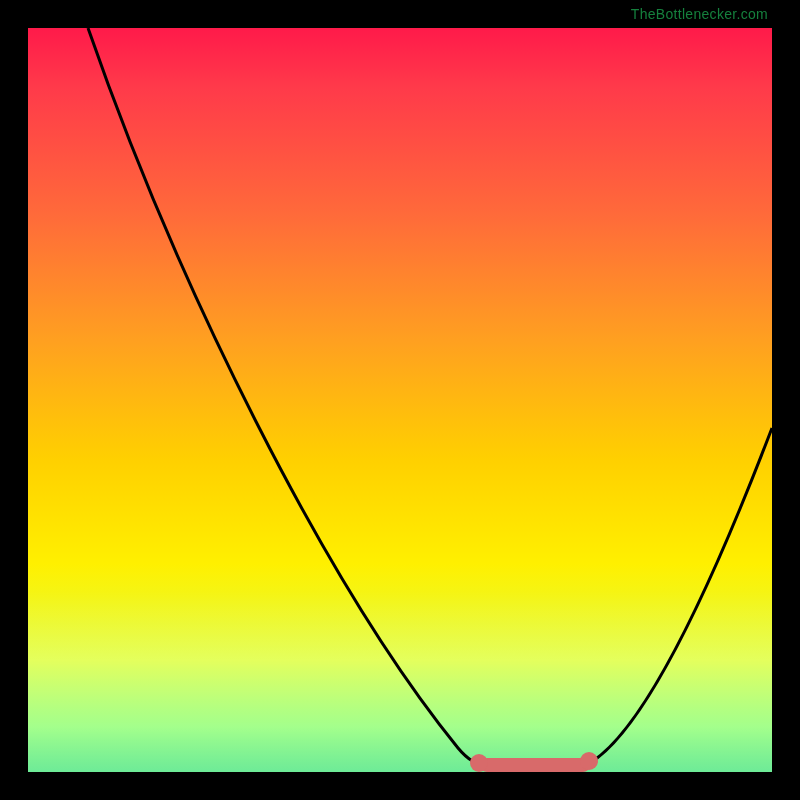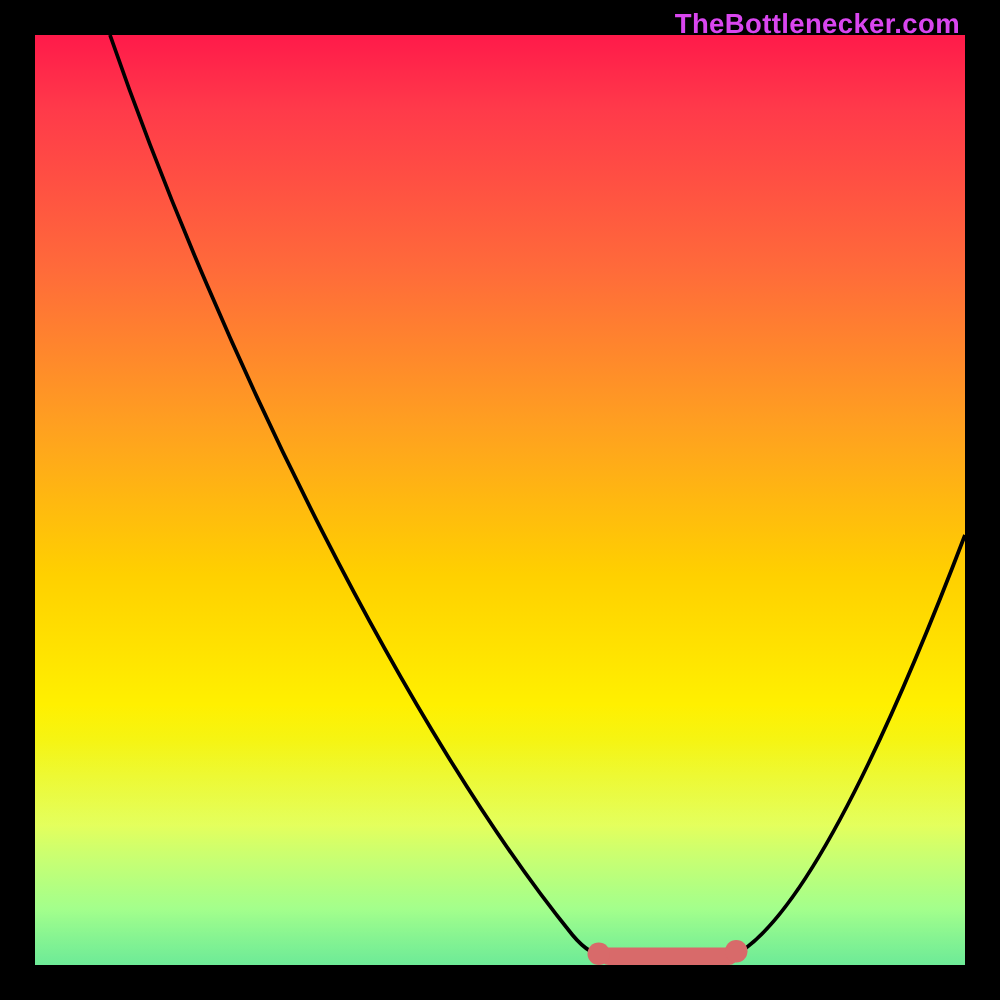--- a/index.html
+++ b/index.html
@@ -1,20 +1,20 @@
 <!DOCTYPE html>
 <html><head>
 <meta charset="utf-8">
 <style>
 body{margin:0;padding:0;background:#000;width:800px;height:800px;overflow:hidden;font-family:Arial,sans-serif}
 .container{position:relative;width:800px;height:800px;background:#000}
 .plot{position:absolute;left:28px;top:28px;width:744px;height:744px}
 .bg{position:absolute;inset:0;background:linear-gradient(to bottom,#ff1a4a 0%,#ff3a4a 8%,#ff6a3a 25%,#ffa020 42%,#ffd000 58%,#fff000 72%,#dfff40 85%,#80ff60 94%,#20e060 100%)}
 .whitefade{position:absolute;left:0;right:0;bottom:0;height:180px;background:linear-gradient(to bottom,rgba(255,255,255,0) 0%,rgba(255,255,255,0.22) 55%,rgba(255,255,255,0.35) 100%)}
-.watermark{position:absolute;right:32px;top:6px;color:#d946ef;font-size:22px;font-weight:700;letter-spacing:0.3px}
+.watermark{position:absolute;right:32px;top:6px;color:#15803d;font-size:14px;font-weight:400;letter-spacing:0.3px}
 svg.curve{position:absolute;left:28px;top:28px;width:744px;height:744px;overflow:visible}
 .flat{position:absolute;background:#d86a6a;height:14px;border-radius:7px}
 .dot{position:absolute;width:18px;height:18px;border-radius:50%;background:#d86a6a}
 </style>
 </head>
 <body>
 <div class="container">
   <div class="plot">
     <div class="bg"></div>
     <div class="whitefade"></div>

